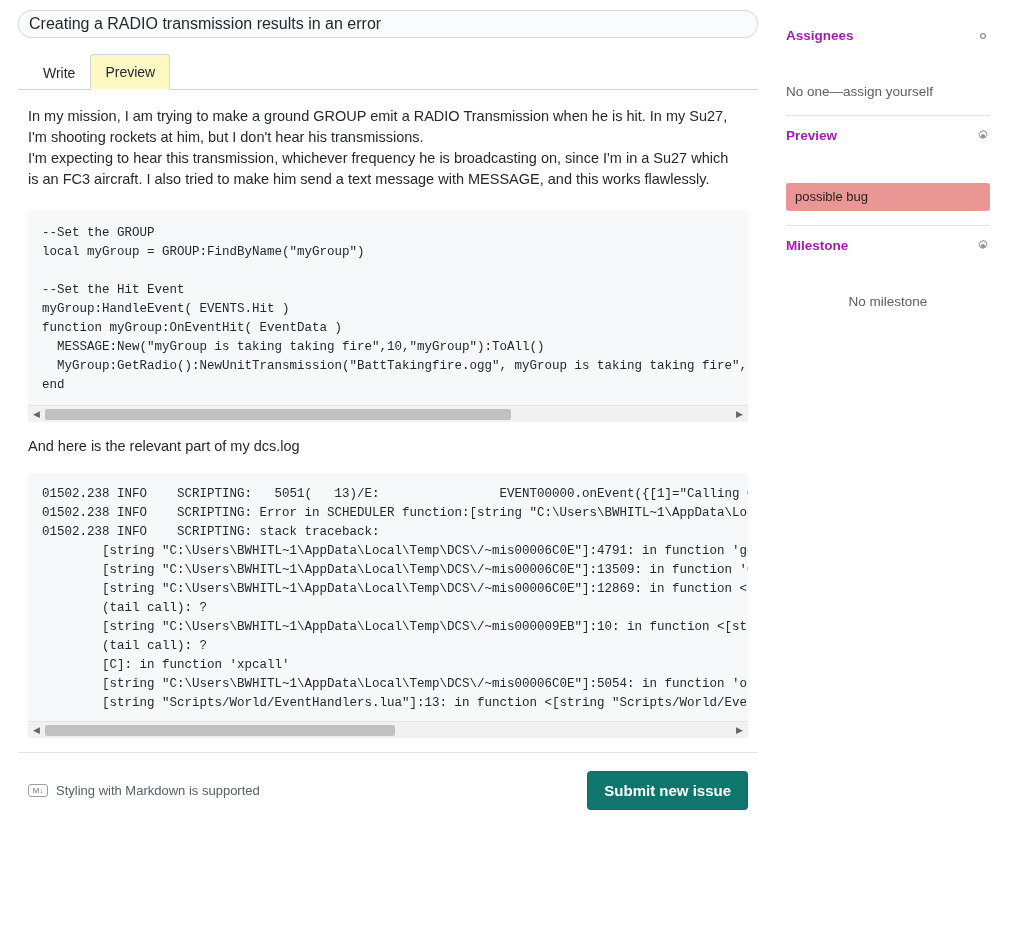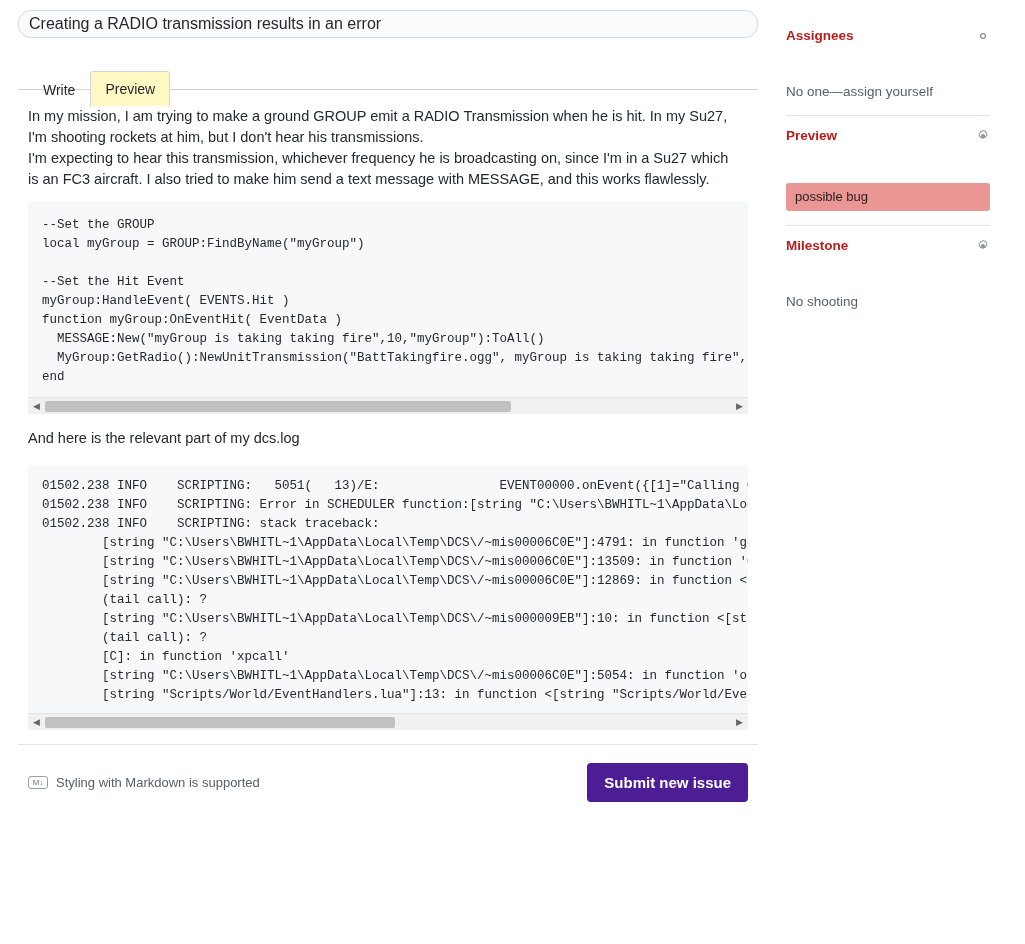--- a/index.html
+++ b/index.html
@@ -55,37 +55,37 @@
   .tab {
     font-size: 14px;
     padding: 8px 14px;
     border: 1px solid transparent;
     border-bottom: none;
     border-radius: 3px 3px 0 0;
     cursor: pointer;
     color: #24292e;
     line-height: 18px;
     position: relative;
-    top: 18px;
+    top: 1px;
     background: transparent;
   }
   .tab.active {
     background: #fef9c3;
     border-color: #d1d5da;
     border-bottom: 1px solid #ffffff;
   }
 
   .body-content {
     padding: 16px 10px 0 10px;
     font-size: 14.5px;
     line-height: 21px;
     color: #24292e;
   }
   .body-content p { margin: 0 0 16px 0; }
-  .body-content p.tight { margin-bottom: 12px; }
+  .body-content p.tight { margin-bottom: 20px; }
 
   .code-block {
     background: #f6f8fa;
     border-radius: 3px;
     margin: 0 0 10px 0;
     position: relative;
     overflow: hidden;
   }
   .code-scroll {
     padding: 14px 12px 10px 14px;
@@ -168,21 +168,21 @@
     margin-right: 8px;
     display: inline-flex;
     align-items: center;
     justify-content: center;
     font-size: 8px;
     font-family: "Liberation Sans", sans-serif;
     color: #6a737d;
     line-height: 1;
   }
   .submit-btn {
-    background: #4c1d95;
+    background: #0f766e;
     border: 1px solid rgba(27,31,35,.12);
     color: #ffffff;
     font-size: 15px;
     font-weight: bold;
     padding: 10px 16px;
     border-radius: 4px;
     cursor: pointer;
     font-family: "Liberation Sans", sans-serif;
   }
 
@@ -195,21 +195,21 @@
   }
   .side-section {
     border-bottom: 1px solid #e1e4e8;
     padding: 12px 0 14px 0;
   }
   .side-section:first-child { padding-top: 10px; }
   .side-head {
     display: flex;
     align-items: center;
     justify-content: space-between;
-    color: #b91c1c;
+    color: #a21caf;
     font-weight: bold;
     font-size: 13.5px;
     margin-bottom: 8px;
   }
   .gear {
     width: 14px; height: 14px;
     color: #8d949b;
     display: inline-block;
   }
   .side-body {
@@ -331,27 +331,27 @@
               <path d="M8 1.2l1 1.4 1.7-.4.4 1.7 1.6.6-.9 1.5.9 1.5-1.6.6-.4 1.7-1.7-.4L8 11.2 7 9.8l-1.7.4-.4-1.7L3.3 8l.9-1.5L3.3 5l1.6-.6.4-1.7L7 3.1z" fill="none" stroke="#8d949b" stroke-width="1.1"></path>
             </svg>
         </span>
       </div>
       <div class="side-body">
         <span class="label-chip">possible bug</span>
       </div>
     </div>
 
 
-    <div class="side-section" style="border-bottom:none;">
+    <div class="side-section" style="border-bottom:none;text-align:center;">
       <div class="side-head">
         <span>Milestone</span>
         <span class="gear">
           <svg width="14" height="14" viewBox="0 0 16 16" fill="#8d949b">
               <circle cx="8" cy="8" r="2.3"></circle>
               <path d="M8 1.2l1 1.4 1.7-.4.4 1.7 1.6.6-.9 1.5.9 1.5-1.6.6-.4 1.7-1.7-.4L8 11.2 7 9.8l-1.7.4-.4-1.7L3.3 8l.9-1.5L3.3 5l1.6-.6.4-1.7L7 3.1z" fill="none" stroke="#8d949b" stroke-width="1.1"></path>
             </svg>
         </span>
       </div>
-      <div class="side-body">No shooting</div>
+      <div class="side-body">No milestone</div>
     </div>
 
   </div>
 </div>
 
 </body></html>

